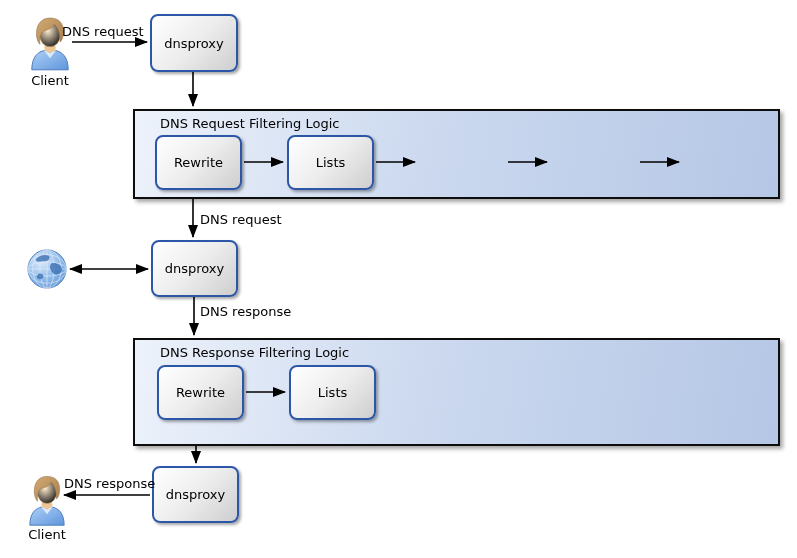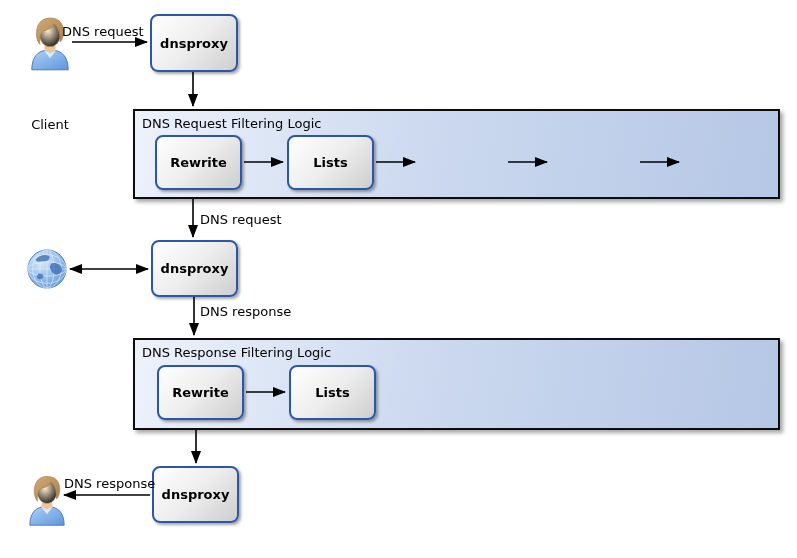--- a/index.html
+++ b/index.html
@@ -7,31 +7,31 @@
     position:relative;width:797px;height:558px;background:#ffffff;overflow:hidden;
     font-family:"DejaVu Sans","Liberation Sans",sans-serif;font-size:13px;color:#000;
   }
   .arrow-layer{position:absolute;left:0;top:0;width:797px;height:558px;pointer-events:none;}
   .node{
     position:absolute;box-sizing:border-box;
     border:2px solid #2c57a8;border-radius:8px;
     background:linear-gradient(135deg,#ffffff 0%,#ededed 50%,#cecece 100%);
     box-shadow:2px 2px 3px rgba(0,0,0,0.35);
     display:flex;align-items:center;justify-content:center;
-    text-align:left;line-height:15px;z-index:3;font-weight:bold;
+    text-align:left;line-height:15px;z-index:3;
   }
   .container{
     position:absolute;box-sizing:border-box;
     border:2px solid #0d0d0d;
     background:linear-gradient(100deg,#edf2fb 0%,#ccd9ef 45%,#b5c7e6 100%);
     box-shadow:3px 3px 4px rgba(0,0,0,0.35);z-index:2;
   }
-  .ctitle{position:absolute;left:7px;top:5px;white-space:nowrap;}
+  .ctitle{position:absolute;left:25px;top:5px;white-space:nowrap;}
   .lbl{position:absolute;white-space:pre-line;z-index:4;line-height:16px;}
-  .center{text-align:center;margin-top:44px;}
+  .center{text-align:center;}
   .icon{position:absolute;z-index:3;}
 </style>
 </head>
 <body>
 
 <div class="canvas">
 
   <svg class="arrow-layer" viewBox="0 0 797 558">
     <defs>
       <marker id="ah" markerUnits="userSpaceOnUse" markerWidth="15" markerHeight="11" refX="12" refY="5" orient="auto">
@@ -126,21 +126,21 @@
         <line x1="22" y1="2" x2="22" y2="42"></line>
       </g>
       <g fill="#3e71b4" opacity="0.8">
         <path d="M10,12 C13,8 19,6 24,8 C26,11 23,14 19,14 C15,14 12,16 10,12 Z"></path>
         <path d="M27,16 C32,15 37,18 38,23 C36,28 31,29 28,26 C25,23 24,18 27,16 Z"></path>
         <path d="M13,27 C16,26 19,28 18,31 C16,34 12,33 11,30 Z"></path>
       </g>
     </svg>
   </div>
 
-  <div class="container" style="left:133px;top:338px;width:647px;height:92px">
+  <div class="container" style="left:133px;top:338px;width:647px;height:108px">
     <div class="ctitle">DNS Response Filtering Logic</div>
     <div class="node" style="left:22px;top:25px;width:87px;height:55px">
       <span>Rewrite</span>
     </div>
     <div class="node" style="left:154px;top:25px;width:87px;height:55px">
       <span>Lists</span>
     </div>
     <svg style="position:absolute;left:0;top:0;width:647px;height:92px;pointer-events:none" viewBox="0 0 647 92">
       <g stroke="#000" stroke-width="1.6">
         <line x1="111" y1="52" x2="150" y2="52" marker-end="url(#ah)"></line>

